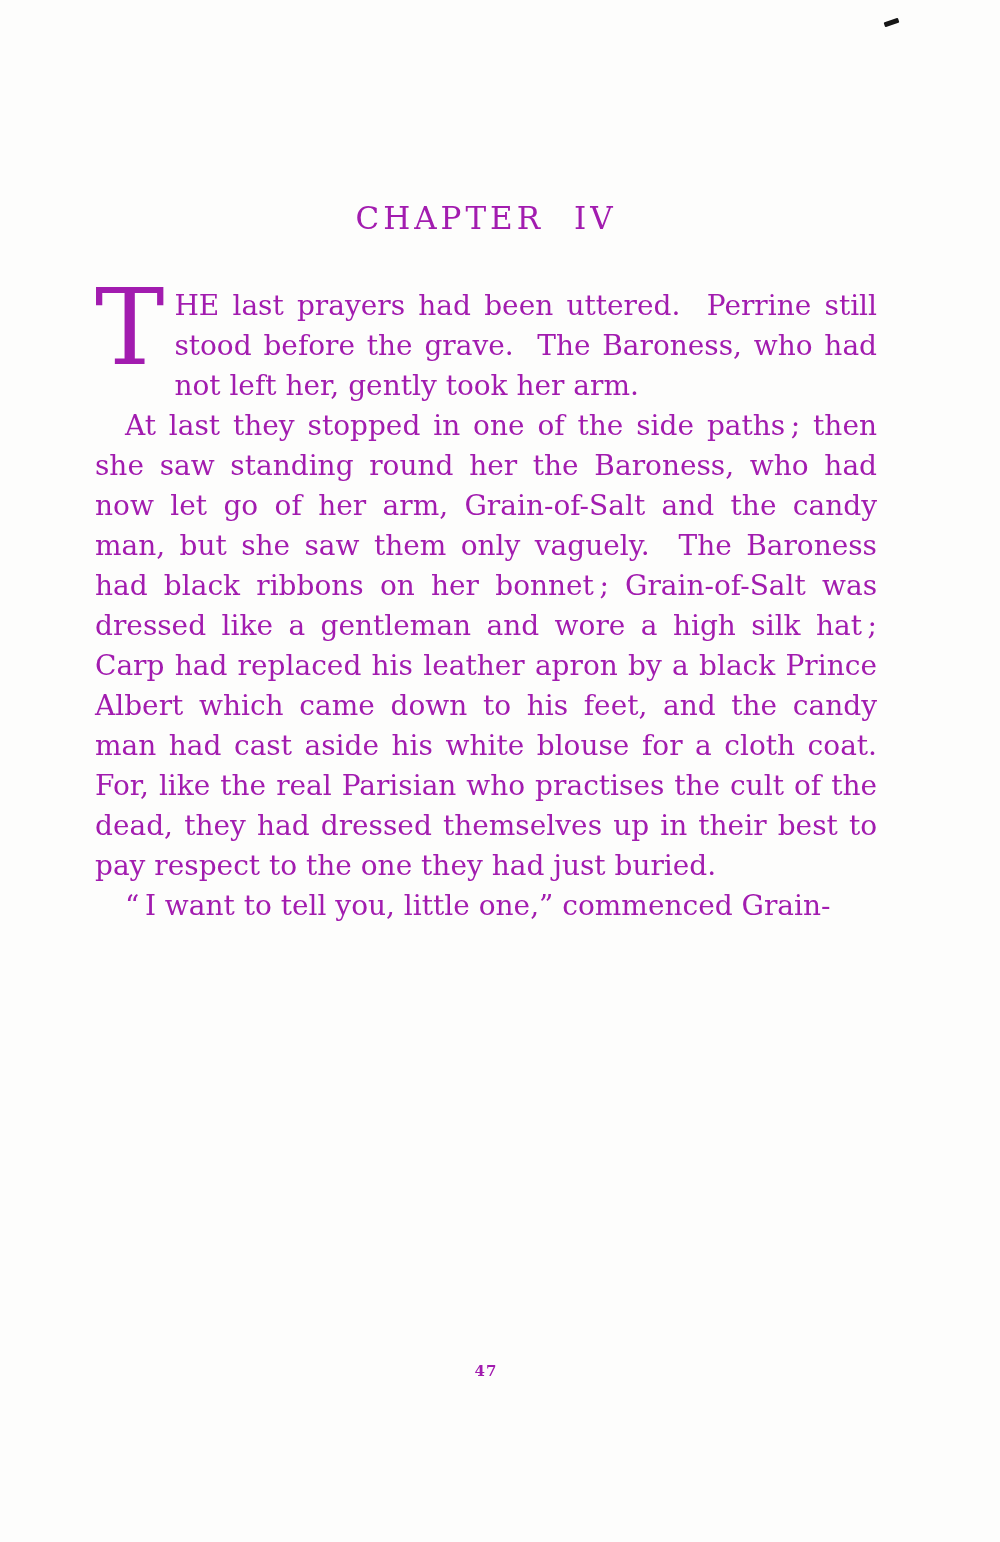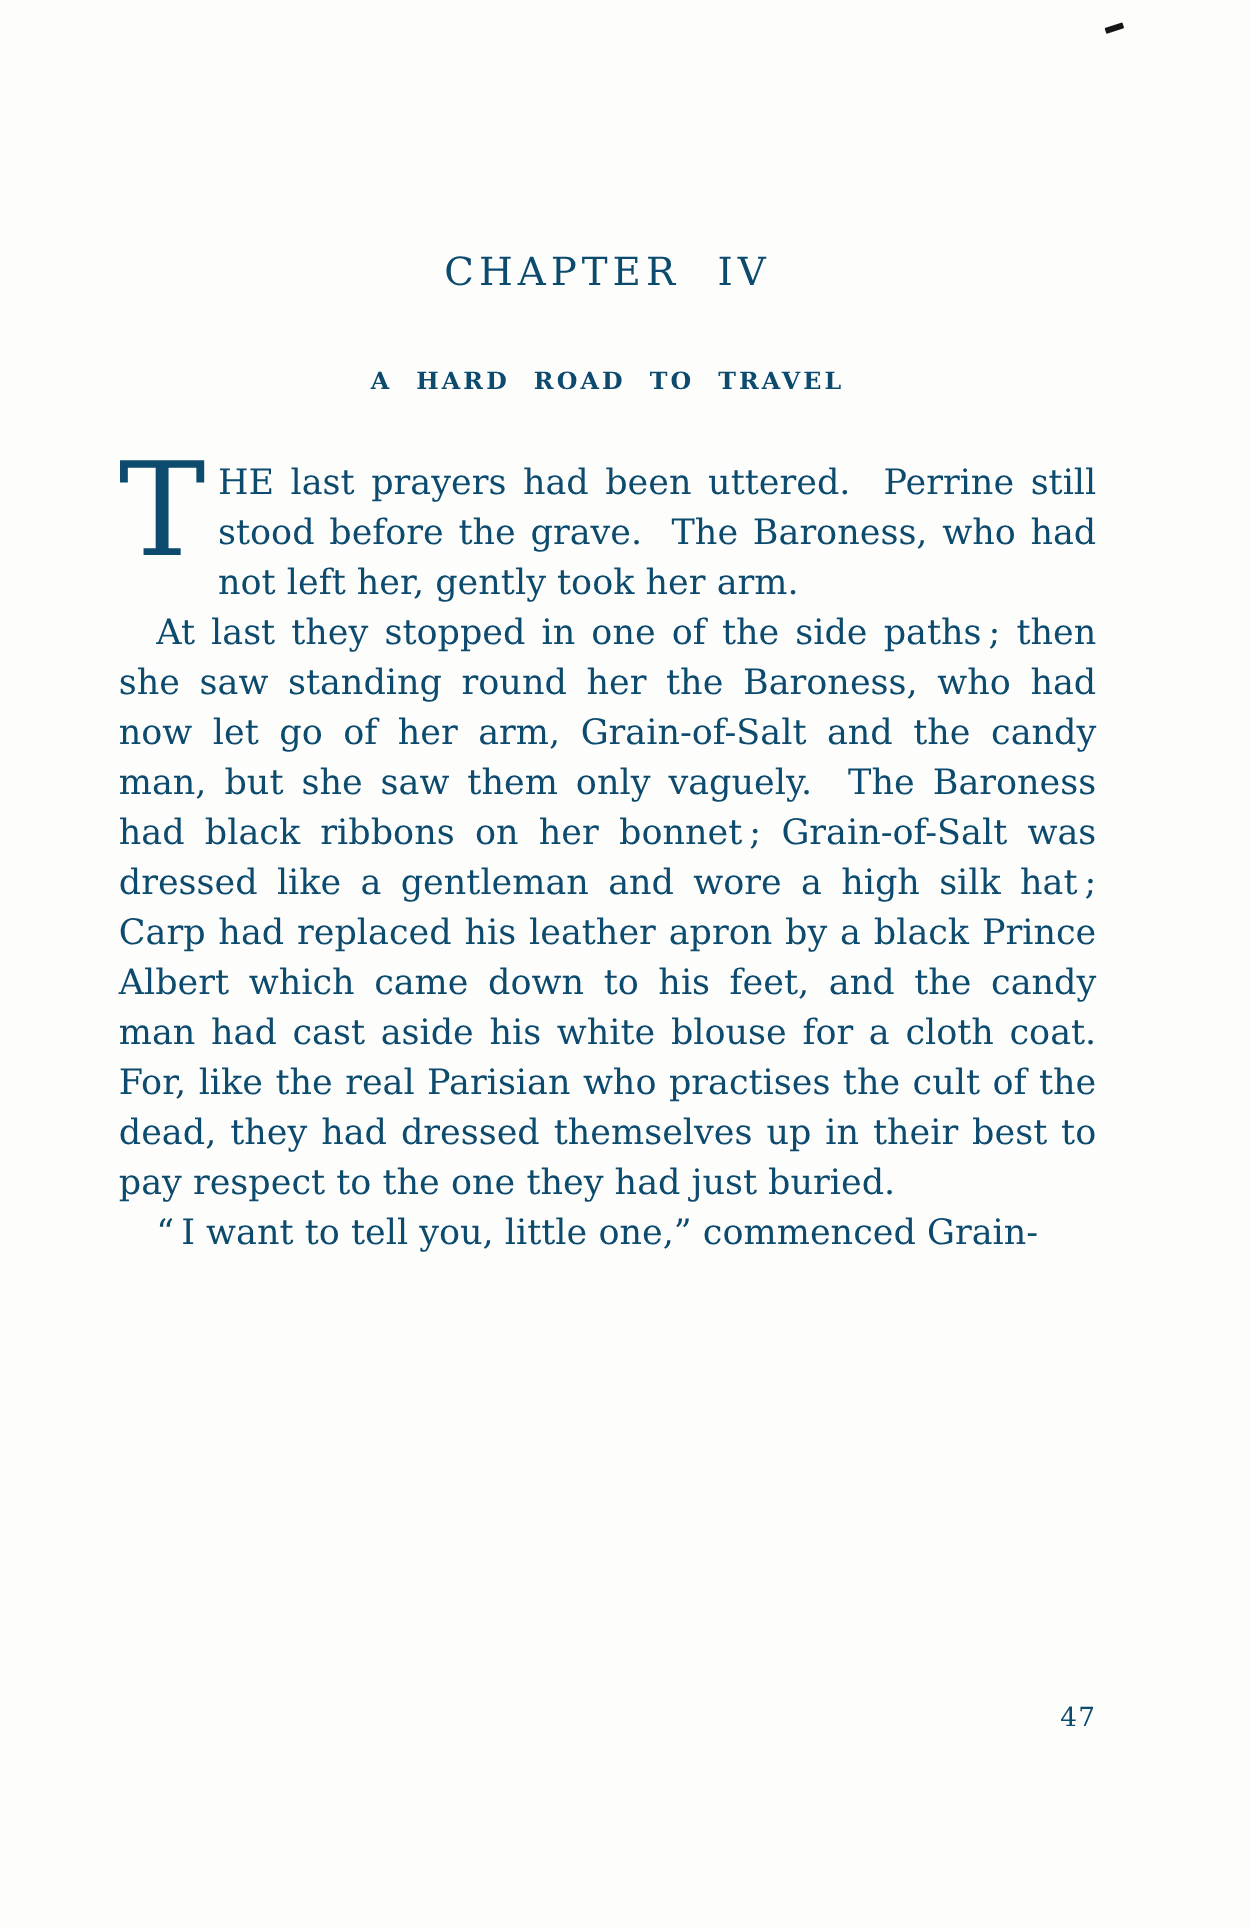--- a/index.html
+++ b/index.html
@@ -6,21 +6,21 @@
     margin: 0;
     padding: 0;
     background: #ffffff;
   }
   .page {
     position: relative;
     width: 1000px;
     height: 1542px;
     background: #fdfdfc;
     font-family: "DejaVu Serif", serif;
-    color: #0c4a6e;
+    color: #a21caf;
     overflow: hidden;
   }
   .scan-artifact {
     position: absolute;
     left: 884px;
     top: 20px;
     width: 15px;
     height: 5px;
     background: #161616;
     transform: rotate(-18deg);
@@ -68,38 +68,37 @@
     line-height: 80px;
     height: 82px;
     margin: 2px 10px 0 0;
     font-weight: normal;
   }
   .page-number {
     position: absolute;
     left: 95px;
     width: 782px;
     top: 1362px;
-    text-align: right;
-    font-size: 21px;
-    font-weight: normal;
+    text-align: center;
+    font-size: 15px;
+    font-weight: bold;
     letter-spacing: 1px;
   }
 </style>
 </head>
 <body>
 
 <div class="page">
 
   <div class="scan-artifact"></div>
 
   <div class="content">
 
     <h1 class="chapter-heading">CHAPTER IV</h1>
 
-    <h2 class="chapter-subtitle">A HARD ROAD TO TRAVEL</h2>
 
     <div class="body-text">
 
       <p class="first-paragraph"><span class="dropcap">T</span><span>HE last prayers had been uttered.  Perrine still stood before the grave.  The Baroness, who had not left her, gently took her arm.</span></p>
 
 
 
       <p>At last they stopped in one of the side paths ; then she saw standing round her the Baroness, who had now let go of her arm, Grain-of-Salt and the candy man, but she saw them only vaguely.  The Baroness had black ribbons on her bonnet ; Grain-of-Salt was dressed like a gentleman and wore a high silk hat ;  Carp had replaced his leather apron by a black Prince Albert which came down to his feet, and the candy man had cast aside his white blouse for a cloth coat.  For, like the real Parisian who practises the cult of the dead, they had dressed themselves up in their best to pay respect to the one they had just buried.</p>
 
       <p>“ I want to tell you, little one,” commenced Grain-</p>

